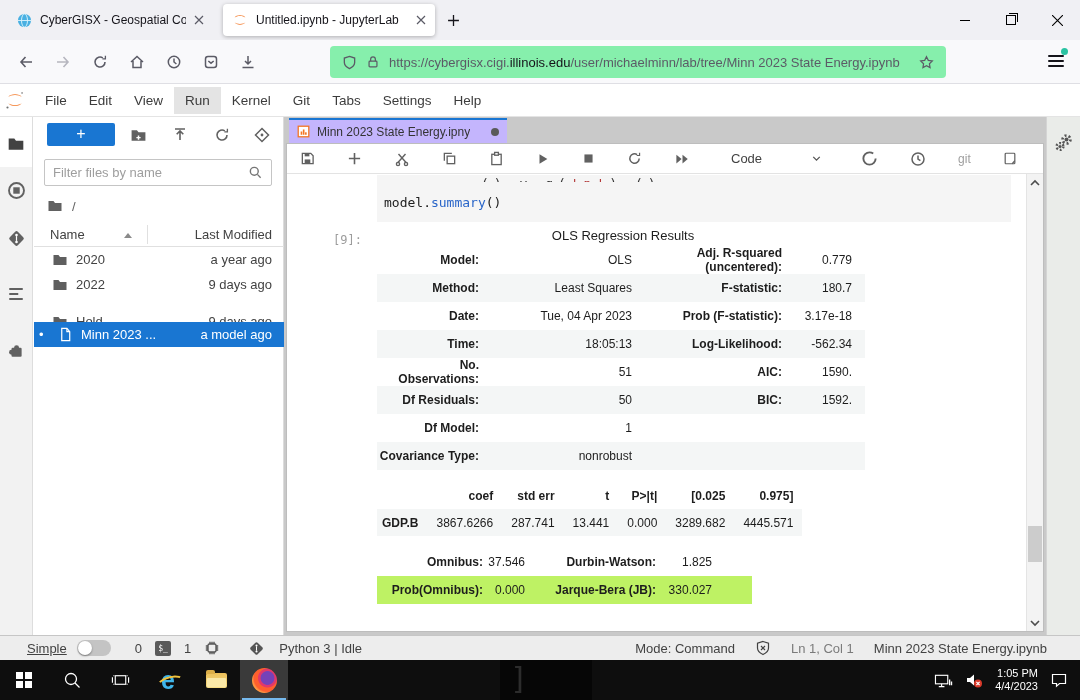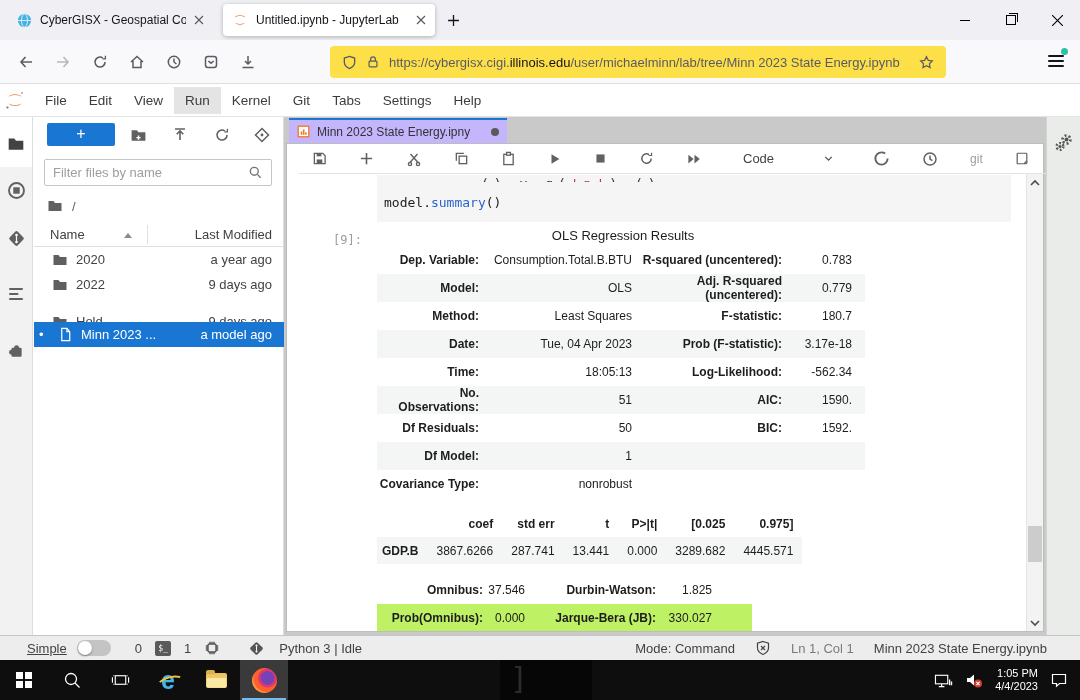--- a/index.html
+++ b/index.html
@@ -16,21 +16,21 @@
   .newtab{margin-left:12px;}
   .wincontrols{margin-left:auto;display:flex;height:40px;}
   .winbtn{width:46px;height:40px;display:flex;align-items:center;justify-content:center;}
   .minbar{width:10px;height:1px;background:#000;}
   .restorebox{width:8px;height:8px;border:1px solid #000;position:relative;}
   .restorebox:before{content:"";position:absolute;left:2px;top:-3px;width:8px;height:8px;border:1px solid #000;border-left:none;border-bottom:none;}
 
   
   .navbar{position:absolute;top:40px;left:0;width:1080px;height:44px;background:#f9f9fb;border-bottom:1px solid #dfdfe4;box-sizing:border-box;}
   .navbtns{position:absolute;left:18px;top:14px;display:flex;gap:21px;}
-  .urlbar{position:absolute;left:330px;top:6px;width:616px;height:32px;background:#fde047;border-radius:4px;display:flex;align-items:center;gap:9px;padding:0 12px;box-sizing:border-box;}
+  .urlbar{position:absolute;left:330px;top:6px;width:616px;height:32px;background:#86efac;border-radius:4px;display:flex;align-items:center;gap:9px;padding:0 12px;box-sizing:border-box;}
   .url{font-size:13px;color:#5b5b66;flex:1;white-space:nowrap;overflow:hidden;}
   .url .dom{color:#15141a;}
   .hamburger{position:absolute;right:16px;top:12px;width:16px;height:14px;}
   .hamburger i{display:block;height:2px;background:#15141a;margin:3px 0;border-radius:1px;}
   .hamdot{position:absolute;right:-4px;top:-4px;width:7px;height:7px;border-radius:50%;background:#2ac3a2;}
 
   
   .menubar{position:absolute;top:84px;left:0;width:1080px;height:33px;background:#fff;border-bottom:1px solid #e4e4e4;display:flex;align-items:center;font-size:13.5px;color:#3c3c3c;box-sizing:border-box;}
   .jlogo{margin:0 9px 0 5px;}
   .mitem{padding:6px 11px;}
@@ -62,21 +62,21 @@
   .fb-row.selected{background:#1976d2;color:#fff;}
   .fb-row.selected .icon{margin-left:13px;}
   .dirtydot{margin-left:5px;color:#fff;font-size:13px;width:6px;}
 
   
   .dock{position:absolute;left:284px;top:117px;width:762px;height:518px;background:#c9c9c9;}
   .nbtab{position:absolute;left:5px;top:1px;width:218px;height:25px;background:#c4b5fd;border-top:2px solid #1976d2;box-sizing:border-box;display:flex;align-items:center;gap:7px;padding:0 8px;font-size:12px;color:#333;}
   .nbtab .ttl{white-space:nowrap;overflow:hidden;}
   .dirty{width:8px;height:8px;border-radius:50%;background:#5a5a5a;margin-left:auto;flex:none;}
   .nbpanel{position:absolute;left:2px;top:26px;width:758px;height:489px;background:#fff;border:1px solid #bdbdbd;box-sizing:border-box;}
-  .nbtoolbar{position:absolute;left:0;top:0;width:100%;height:30px;border-bottom:1px solid #e3e3e3;display:flex;align-items:center;gap:32px;padding:0 13px;box-sizing:border-box;margin-left:12px;}
+  .nbtoolbar{position:absolute;left:0;top:0;width:100%;height:30px;border-bottom:1px solid #e3e3e3;display:flex;align-items:center;gap:32px;padding:0 13px;box-sizing:border-box;}
   .nbtoolbar .lbl{font-size:13px;color:#424242;}
   .nbtoolbar .gitlbl{font-size:12px;color:#9e9e9e;}
   .tb-right{margin-left:auto;display:flex;align-items:center;gap:10px;padding-right:8px;}
   .nbcontent{position:absolute;left:0;top:30px;width:756px;height:457px;background:#fff;overflow:hidden;}
 
   .cell{position:absolute;left:90px;top:1px;width:634px;height:47px;background:#f5f5f5;}
   .clip{height:7px;overflow:hidden;padding-left:104px;font-family:"DejaVu Sans Mono",monospace;font-size:13px;line-height:18px;color:#333;letter-spacing:5px;}
   .clip .inner{display:inline-block;margin-top:-12px;}
   .clip .red{color:#b03030;}
   .codeline{margin:13px 0 0 7px;font-family:"DejaVu Sans Mono",monospace;font-size:13px;color:#212121;}
@@ -505,26 +505,20 @@
         <div class="cell">
           <div class="clip"><span class="inner"><span>() y g(</span><span class="red">'p'</span><span>) ()</span></span></div>
           <div class="codeline"><span>model.</span><span class="fn">summary</span><span>()</span></div>
         </div>
         <div class="outprompt">[9]:</div>
 
         <div class="output">
           <div class="rtitle">OLS Regression Results</div>
           <table class="t1">
             <tbody>
-                <tr>
-                  <th class="c1">Dep. Variable:</th>
-                  <td class="c2">Consumption.Total.B.BTU</td>
-                  <th class="c3">R-squared (uncentered):</th>
-                  <td class="c4">0.783</td>
-                </tr>
             <tr>
                   <th class="c1">Model:</th>
                   <td class="c2">OLS</td>
                   <th class="c3">Adj. R-squared (uncentered):</th>
                   <td class="c4">0.779</td>
                 </tr>
             <tr>
                   <th class="c1">Method:</th>
                   <td class="c2">Least Squares</td>
                   <th class="c3">F-statistic:</th>

